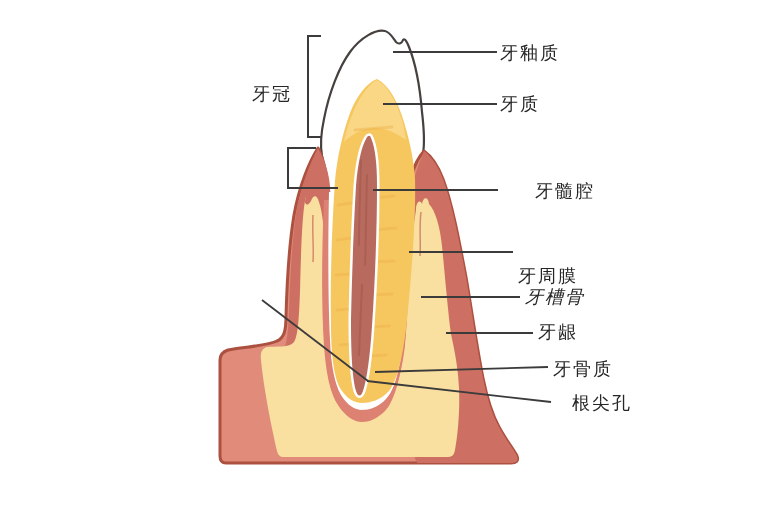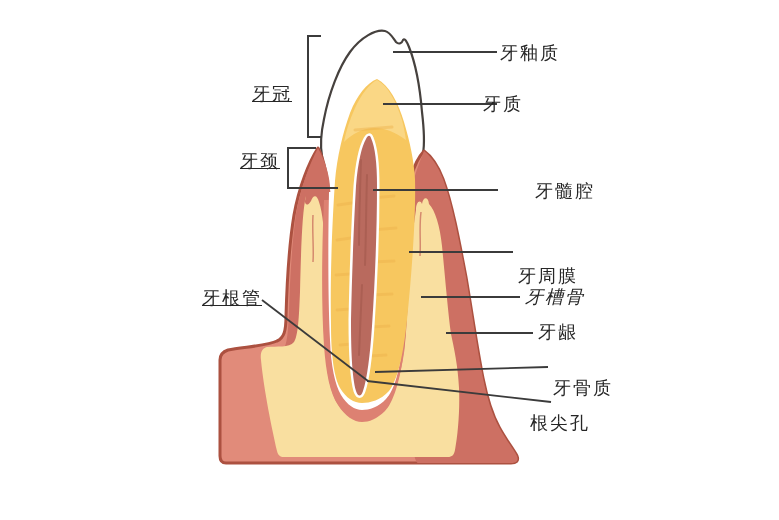--- a/index.html
+++ b/index.html
@@ -14,21 +14,21 @@
   .lbl{
     position:absolute;
     color:#262626;
     font-size:18px;
     letter-spacing:2px;
     line-height:20px;
     white-space:nowrap;
     font-weight:500;
   }
   .lbl.right-col{text-align:left;}
-  .lbl.left-col{width:90px;text-align:right;text-decoration:underline;}
+  .lbl.left-col{width:90px;text-align:right;}
 </style>
 </head>
 <body>
 
 <div class="canvas">
 
   <svg class="art" width="779" height="520" viewBox="0 0 779 520">
 
     <path d="M 385,31 C 390,32 393,38 396,42 C 399,45 402,43 403,40 C 405,38 407,42 409,47
          C 415,62 420,88 422,112 C 424,129 425,142 423,153 C 421,168 416,188 410,205
@@ -121,25 +121,23 @@
       <path d="M 262,300 L 368,381"></path>
     </g>
 
     <g stroke="#3b3b3b" stroke-width="2" fill="none">
       <path d="M 321,36 L 308,36 L 308,137 L 321,137"></path>
       <path d="M 316,148 L 288,148 L 288,188 L 338,188"></path>
     </g>
   </svg>
 
   <div class="lbl right-col" style="left:500px;top:43px;">牙釉质</div>
-  <div class="lbl right-col" style="left:483px;top:94px;">牙质</div>
+  <div class="lbl right-col" style="left:500px;top:94px;">牙质</div>
   <div class="lbl right-col" style="left:502px;top:181px;margin-left:33px;">牙髓腔</div>
   <div class="lbl right-col" style="left:518px;top:242px;margin-top:24px;">牙周膜</div>
   <div class="lbl right-col" style="left:525px;top:287px;font-style:italic;">牙槽骨</div>
   <div class="lbl right-col" style="left:538px;top:322px;">牙龈</div>
-  <div class="lbl right-col" style="left:553px;top:378px;">牙骨质</div>
-  <div class="lbl right-col" style="left:530px;top:393px;margin-top:20px;">根尖孔</div>
+  <div class="lbl right-col" style="left:553px;top:359px;">牙骨质</div>
+  <div class="lbl right-col" style="left:572px;top:393px;">根尖孔</div>
 
   <div class="lbl left-col" style="left:202px;top:84px;">牙冠</div>
-  <div class="lbl left-col" style="left:190px;top:151px;">牙颈</div>
-  <div class="lbl left-col" style="left:172px;top:288px;">牙根管</div>
 
 </div>
 
 </body></html>

